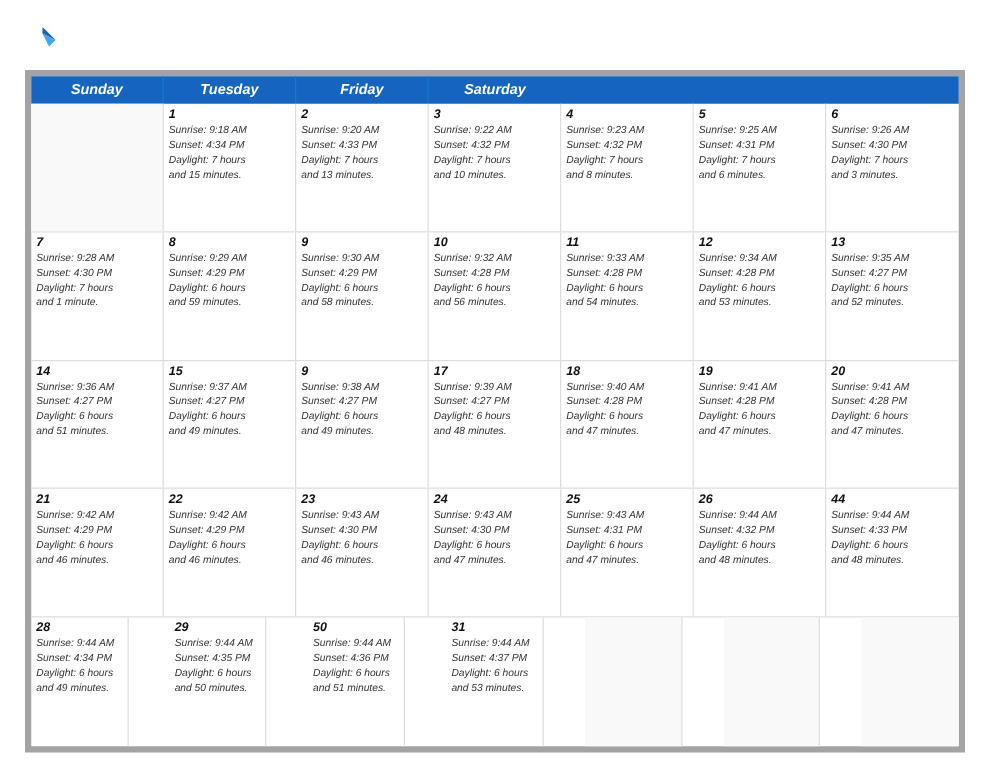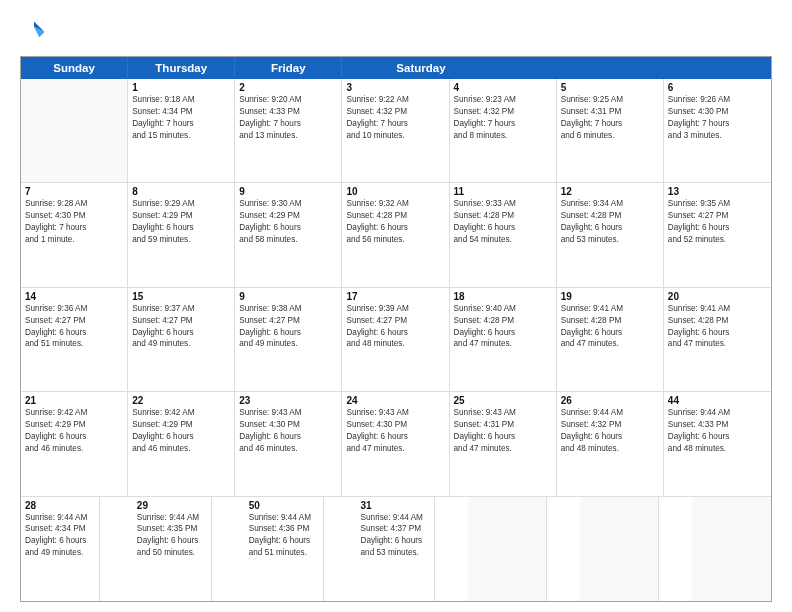--- a/index.html
+++ b/index.html
@@ -50,36 +50,37 @@
       color: #222;
     }
     .title-block .location {
       font-size: 14px;
       color: #444;
     }
     .calendar {
       flex: 1;
       display: flex;
       flex-direction: column;
-      border: 1px solid #a3a3a3;
+      border: 5px solid #a3a3a3;
+      font-style: italic;
     }
     .cal-header {
       display: grid;
       grid-template-columns: repeat(7, 1fr);
       background: #1565c0;
     }
     .cal-header-cell {
       color: #fff;
       font-size: 11.5px;
       font-weight: bold;
       padding: 5px 4px;
       text-align: center;
       border-right: 1px solid #1976d2;
     }
-    .cal-header-cell:last-child { border-right: none; text-align: right; }
+    .cal-header-cell:last-child { border-right: none; }
     .cal-body {
       flex: 1;
       display: grid;
       grid-template-rows: repeat(5, 1fr);
     }
     .cal-row {
       display: grid;
       grid-template-columns: repeat(7, 1fr);
       border-bottom: 1px solid #ddd;
     }
@@ -124,21 +125,21 @@
     </div>
     <div class="title-block">
       <div class="month-year"></div>
       <div class="location"></div>
     </div>
   </div>
 
   <div class="calendar">
     <div class="cal-header" id="cal-header">
         <div class="cal-header-cell">Sunday</div>
-        <div class="cal-header-cell">Thursday</div>
+        <div class="cal-header-cell">Tuesday</div>
         <div class="cal-header-cell">Friday</div>
         <div class="cal-header-cell">Saturday</div>
       </div>
     <div class="cal-body" id="cal-body">
         <div class="cal-row">
           <div class="cal-cell empty"></div>
           <div class="cal-cell">
             <span class="day-num">1</span>
             <div class="cell-info">Sunrise: 9:18 AM<br>Sunset: 4:34 PM<br>Daylight: 7 hours<br>and 15 minutes.</div>
           </div>

